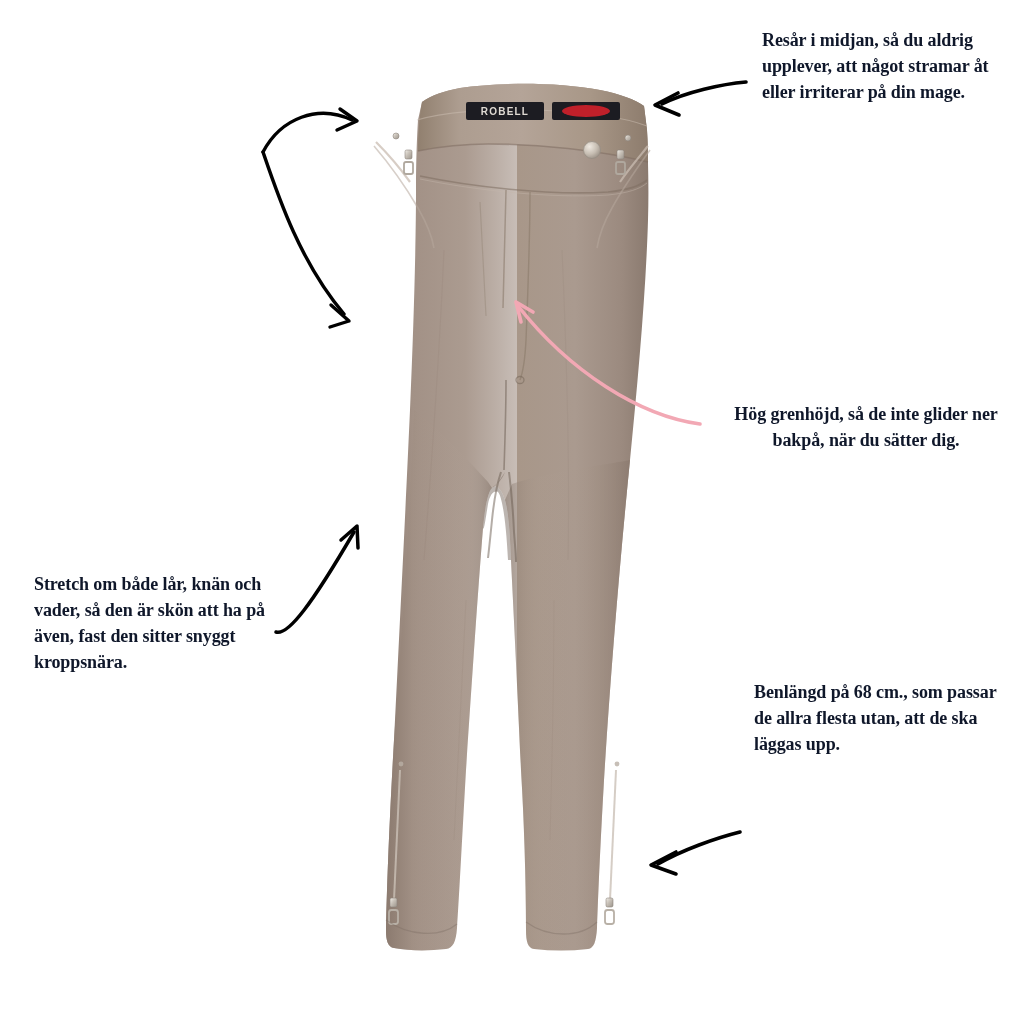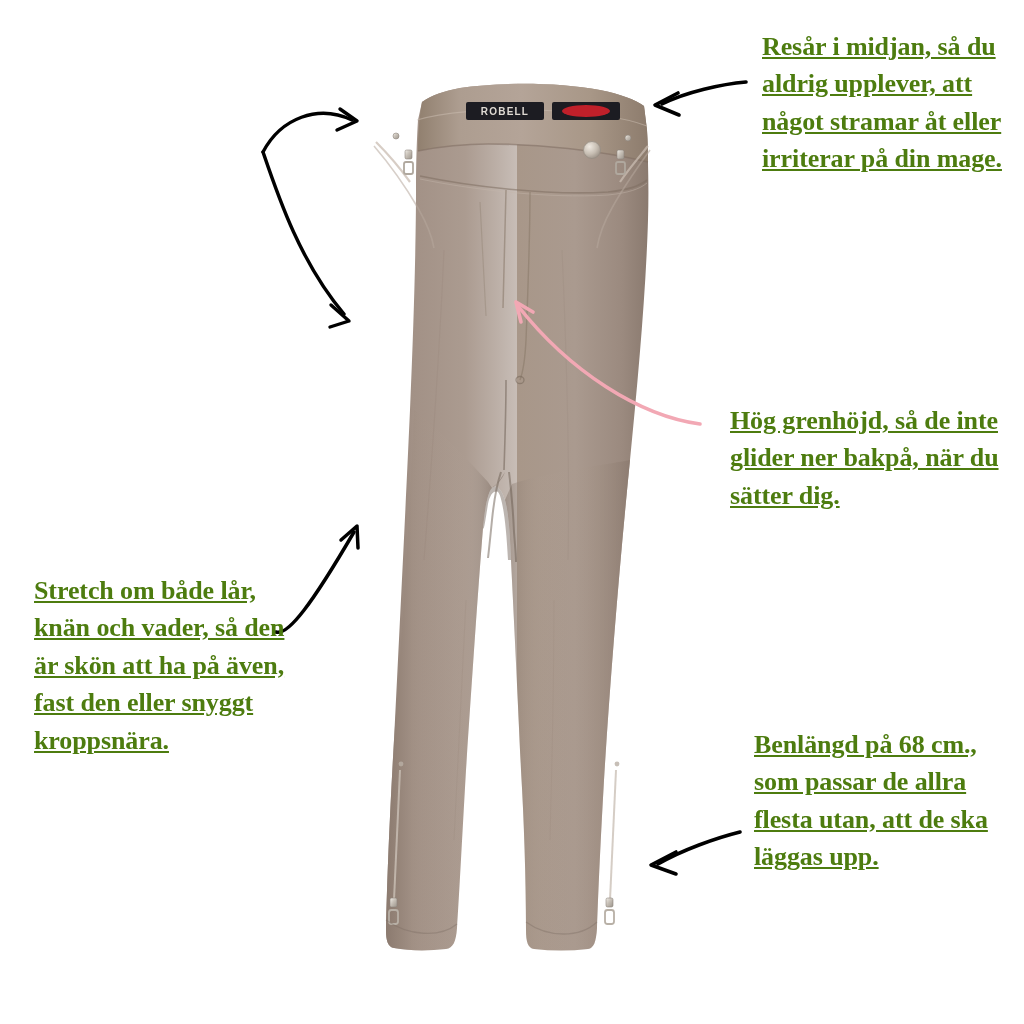--- a/index.html
+++ b/index.html
@@ -13,34 +13,33 @@
     width: 1024px;
     height: 1024px;
     background: #ffffff;
     overflow: hidden;
     font-family: "Liberation Serif", "DejaVu Serif", serif;
   }
 
   
   .callout {
     position: absolute;
-    color: #4d7c0f;
+    color: #0f172a;
     font-family: "Liberation Serif", "DejaVu Serif", serif;
     font-weight: 700;
-    font-size: 26px;
+    font-size: 18px;
     line-height: 1.44;
     letter-spacing: -0.1px;
     white-space: pre-line;
-    text-decoration: underline;
   }
   #callout-waist-fit   { left: 36px;  top: 70px;  width: 258px; }
   #callout-elastic     { left: 762px; top: 28px;  width: 262px; }
-  #callout-rise        { left: 730px; top: 402px; width: 272px; }
+  #callout-rise        { left: 730px; top: 402px; width: 272px; text-align: center; }
   #callout-stretch     { left: 34px;  top: 572px; width: 268px; }
-  #callout-leg-length  { left: 754px; top: 726px; width: 252px; }
+  #callout-leg-length  { left: 754px; top: 680px; width: 252px; }
 
   
   #arrow-layer {
     position: absolute;
     left: 0; top: 0;
     width: 1024px;
     height: 1024px;
     pointer-events: none;
   }
 
@@ -245,17 +244,17 @@
       <path d="M 740,832 C 716,838 682,850 658,864" fill="none" stroke="#000000" stroke-width="3.6" stroke-linecap="round"></path>
       <path d="M 676,852 L 651,865 L 676,874" fill="none" stroke="#000000" stroke-width="3.6" stroke-linecap="round" stroke-linejoin="round"></path>
     </g>
   </svg>
 
 
   <div class="callout" id="callout-elastic">Resår i midjan, så du aldrig upplever, att något stramar åt eller irriterar på din mage.</div>
 
   <div class="callout" id="callout-rise">Hög grenhöjd, så de inte glider ner bakpå, när du sätter dig.</div>
 
-  <div class="callout" id="callout-stretch">Stretch om både lår, knän och vader, så den är skön att ha på även, fast den eller snyggt kroppsnära.</div>
+  <div class="callout" id="callout-stretch">Stretch om både lår, knän och vader, så den är skön att ha på även, fast den sitter snyggt kroppsnära.</div>
 
   <div class="callout" id="callout-leg-length">Benlängd på 68 cm., som passar de allra flesta utan, att de ska läggas upp.</div>
 
 </div>
 
 </body></html>

